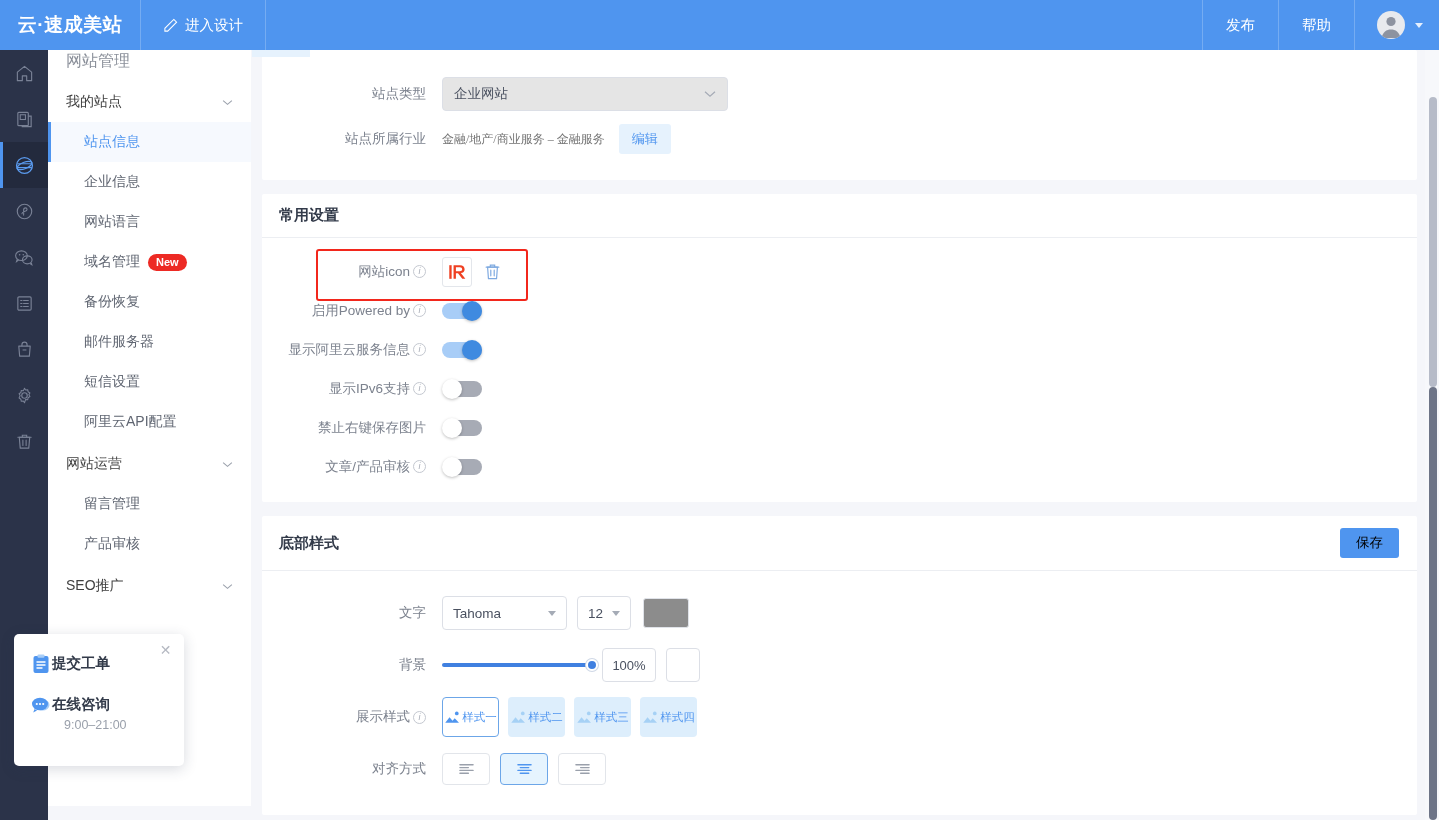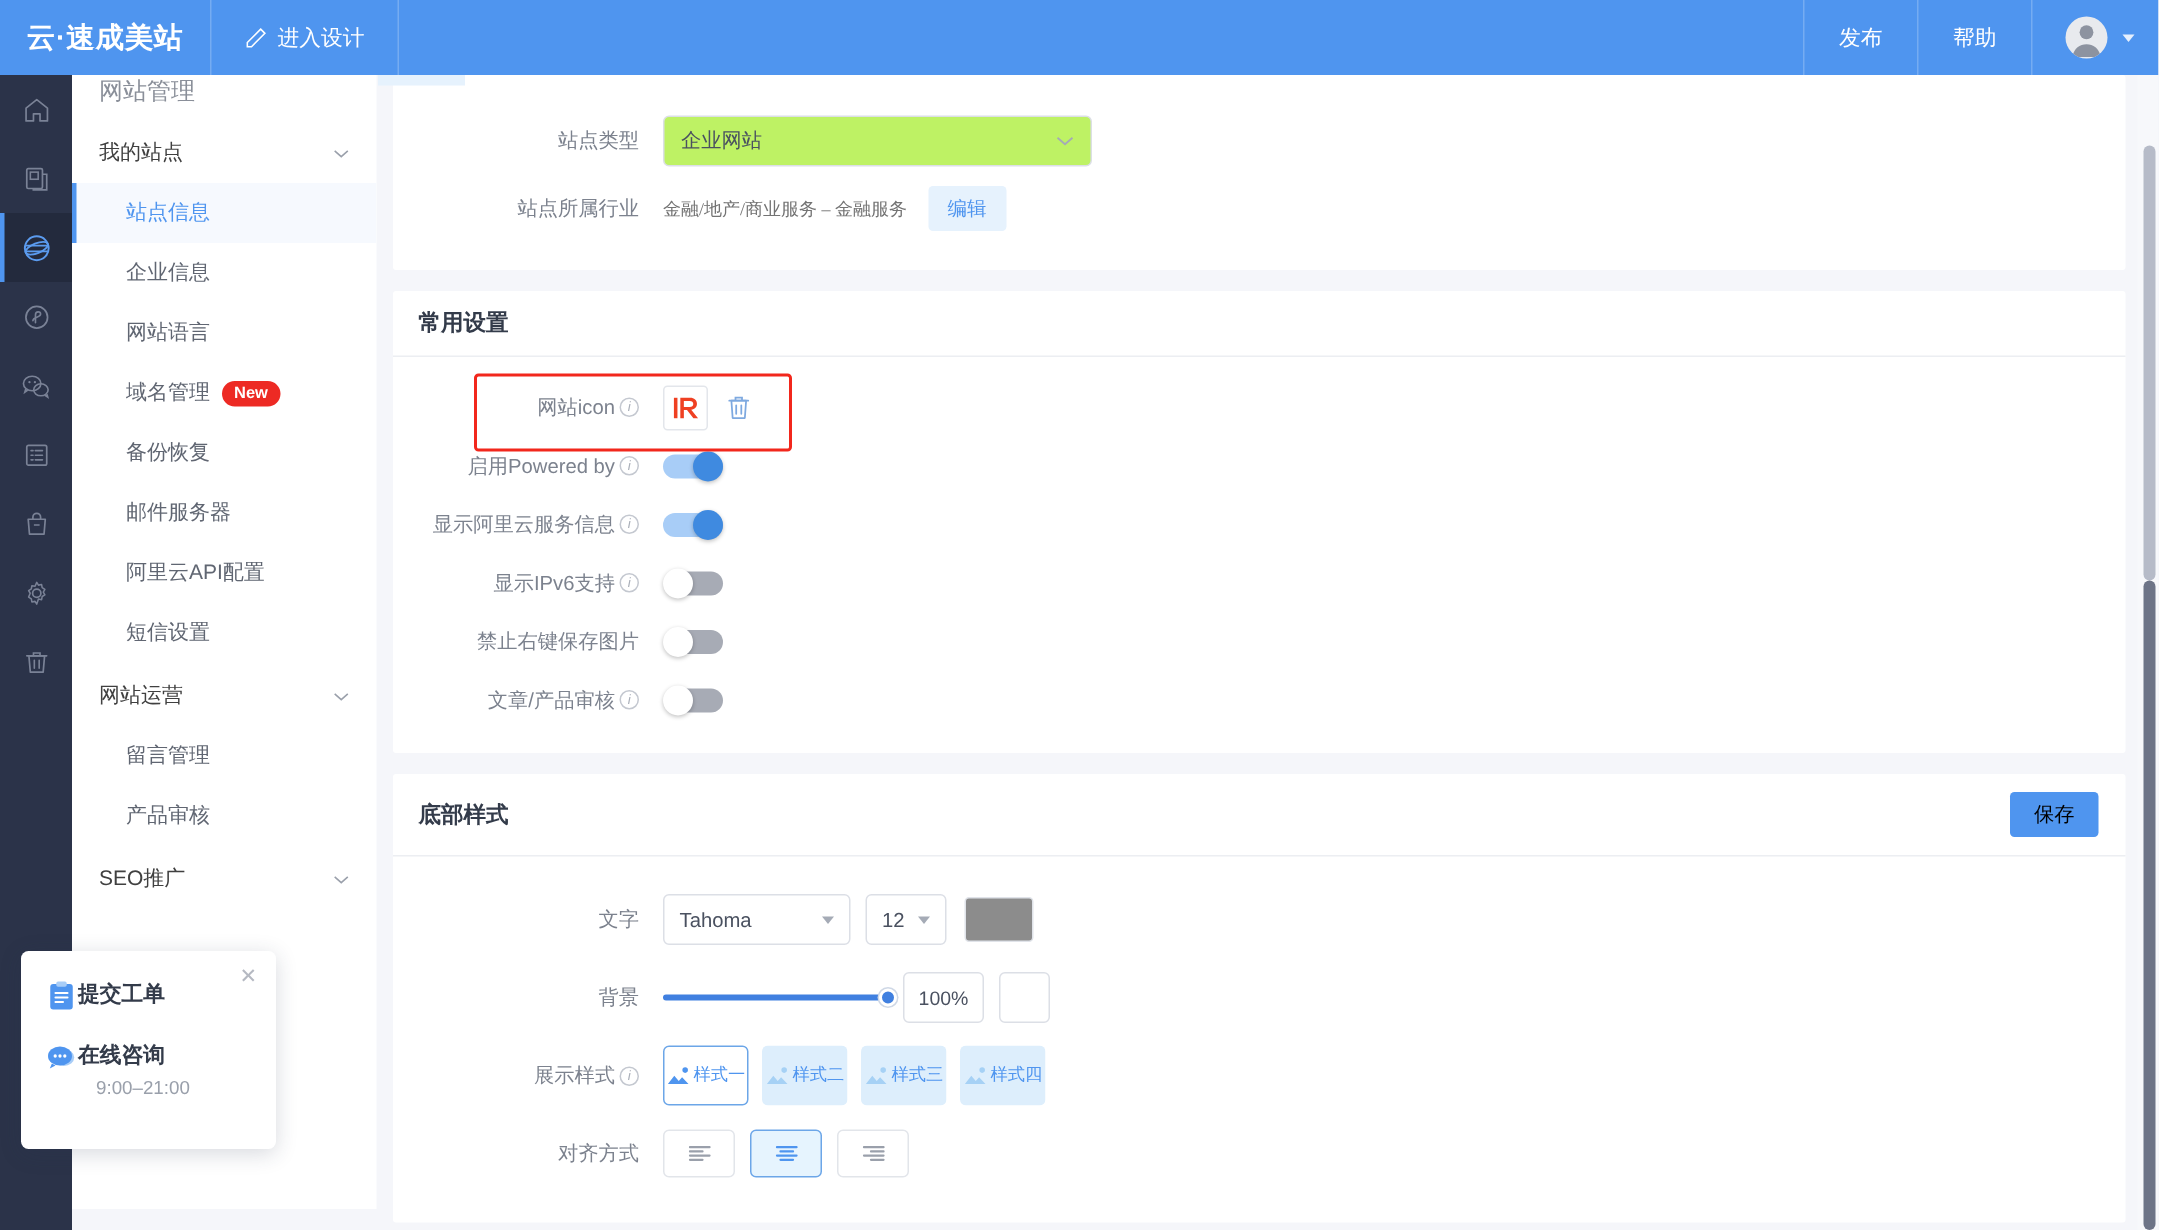--- a/index.html
+++ b/index.html
@@ -135,21 +135,21 @@
   .info-i {
     width: 13px; height: 13px; border: 1px solid #c4c8d0; border-radius: 50%;
     color: #a9aeb8; font-size: 9px; font-style: italic; line-height: 11px;
     text-align: center; display: inline-block; flex: none;
   }
   .fctl { flex: 1 1 auto; display: flex; align-items: center; }
 
   .select-box {
     width: 286px; height: 34px; border: 1px solid #dcdfe6; border-radius: 4px;
     display: flex; align-items: center; justify-content: space-between;
-    padding: 0 11px; font-size: 13.5px; color: #4a5160; background: #bef264;
+    padding: 0 11px; font-size: 13.5px; color: #4a5160; background: #e5e5e5;
   }
   .ind-text { font-size: 12px; color: #737373; font-family: Liberation Serif, serif; }
   .btn-edit {
     margin-left: 14px; background: #e6f2fd; color: #4f95ef; font-size: 13px;
     border: none; border-radius: 3px; padding: 6px 13px; cursor: pointer;
   }
 
   
   .hl-box {
     position: absolute; left: 316px; top: 249px; width: 212px; height: 52px;
@@ -349,24 +349,24 @@
     <span>域名管理</span>
     <span class="badge-new">New</span>
   </div>
   <div class="nav-item">
     <span>备份恢复</span>
   </div>
   <div class="nav-item">
     <span>邮件服务器</span>
   </div>
   <div class="nav-item">
+    <span>短信设置</span>
+  </div>
+  <div class="nav-item">
     <span>阿里云API配置</span>
-  </div>
-  <div class="nav-item">
-    <span>短信设置</span>
   </div>
 
   <div class="group-head" style="margin-top:2px">
     <span>网站运营</span>
     <svg class="chev" viewBox="0 0 12 8">
         <path d="M1 1.8L6 6.2 11 1.8" fill="none" stroke="#9aa0ab" stroke-width="1.2"></path>
       </svg>
   </div>
   <div class="nav-item">
     <span>留言管理</span>

